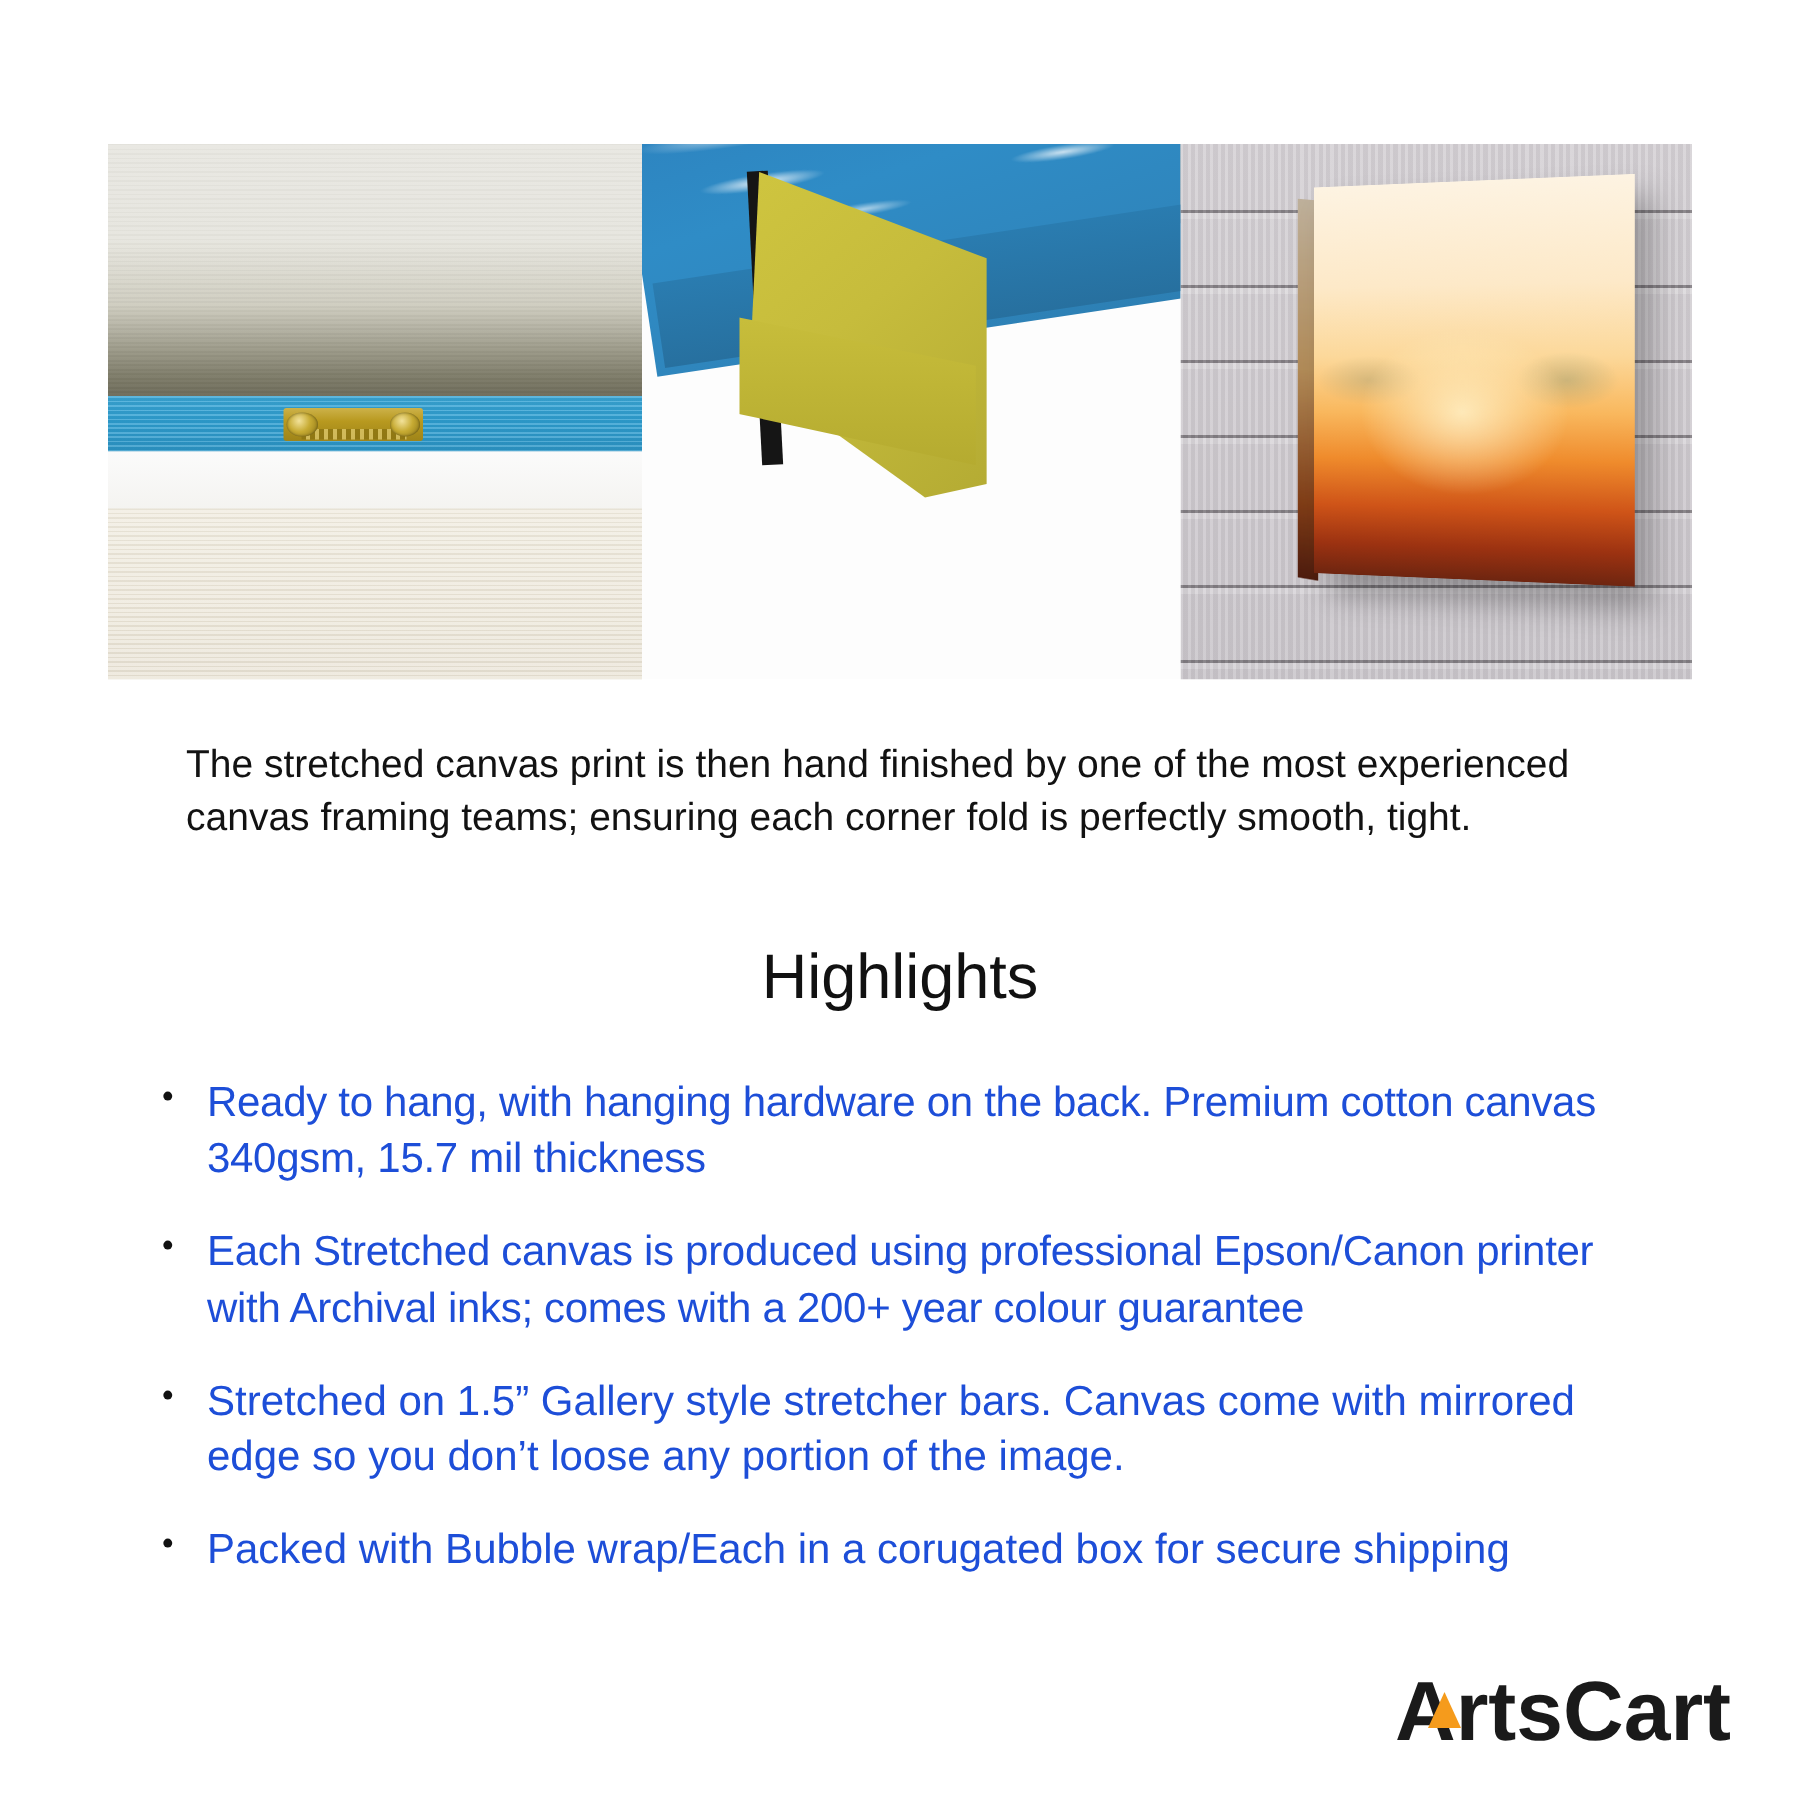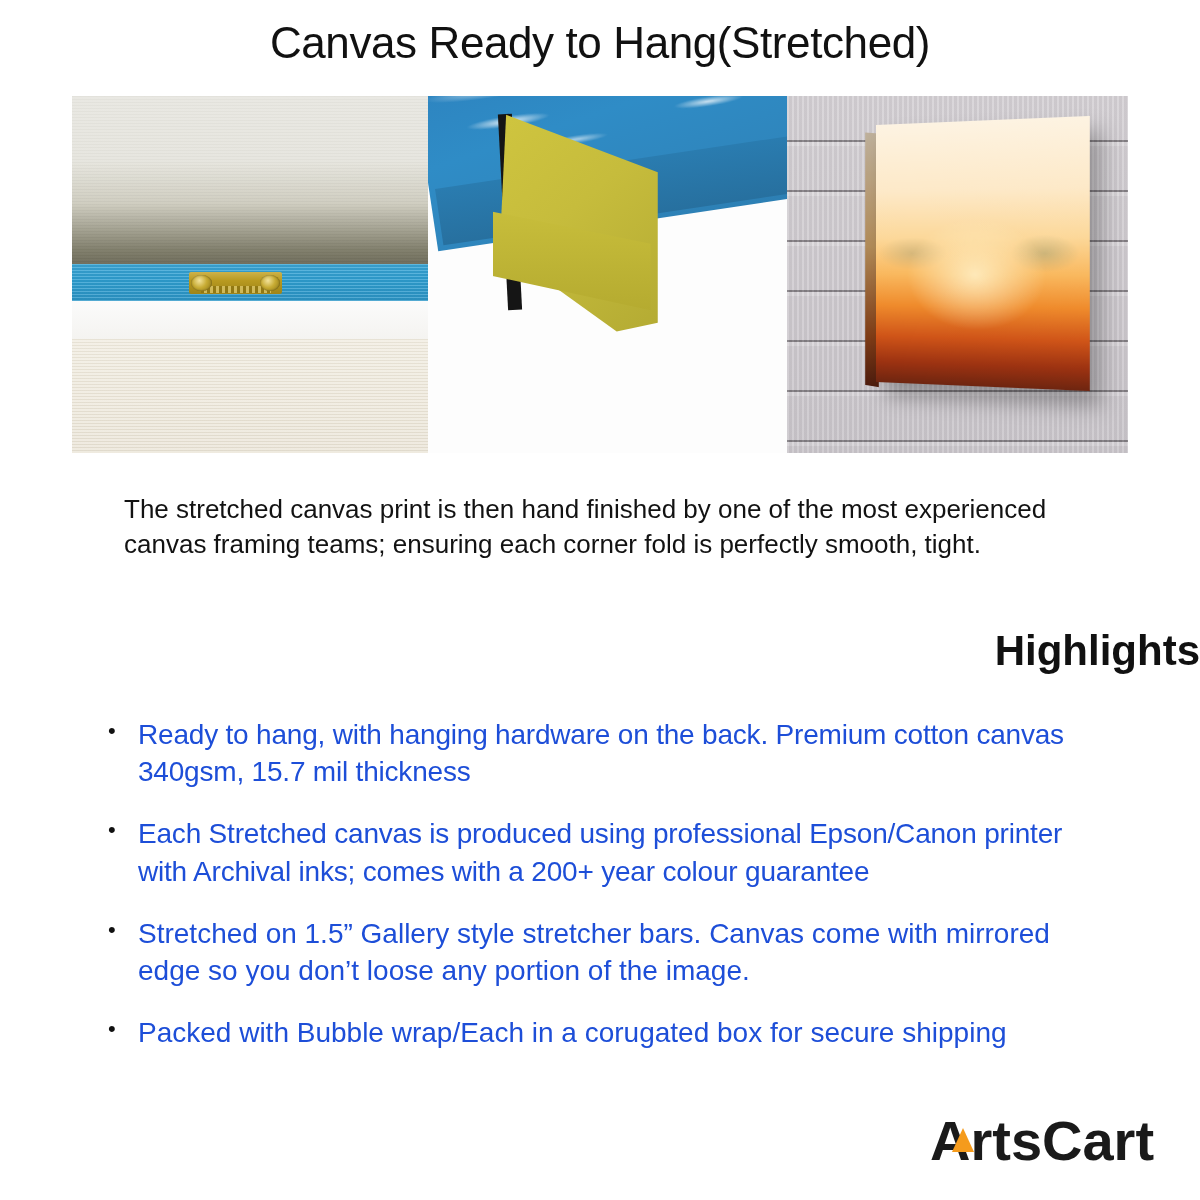--- a/index.html
+++ b/index.html
@@ -203,23 +203,23 @@
     color: #121212;
     font-family: "Liberation Sans", sans-serif;
   }
 
   
   .highlights-title {
     position: absolute;
     top: 627px;
     left: 0;
     width: 1200px;
-    text-align: right;
+    text-align: center;
     font-size: 42px;
-    font-weight: 700;
+    font-weight: 400;
     color: #111;
   }
 
   
   .bullets {
     position: absolute;
     top: 716px;
     left: 104px;
     width: 1010px;
     list-style: none;
@@ -251,21 +251,20 @@
     display: flex;
     align-items: flex-end;
   }
   .logo-svg { display:block; }
 </style>
 </head>
 <body>
 
 <div class="page">
 
-  <h1 class="page-title">Canvas Ready to Hang(Stretched)</h1>
 
   <div class="image-strip">
 
     <div class="photo photo-1">
       <div class="p1-wall"></div>
       <div class="p1-blueedge"></div>
       <div class="p1-hanger">
         <span class="p1-screw left"></span>
         <span class="p1-screw right"></span>
       </div>

